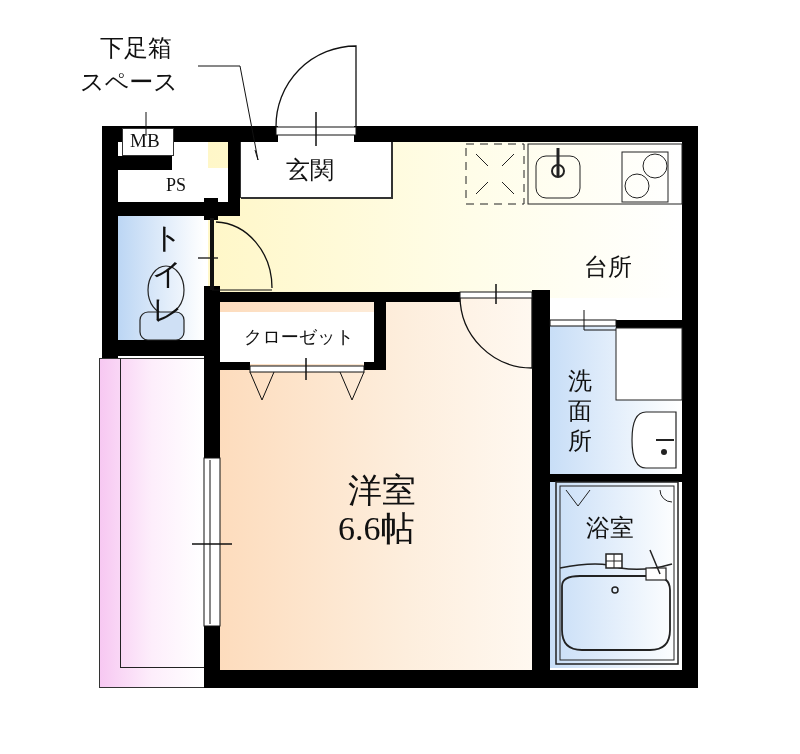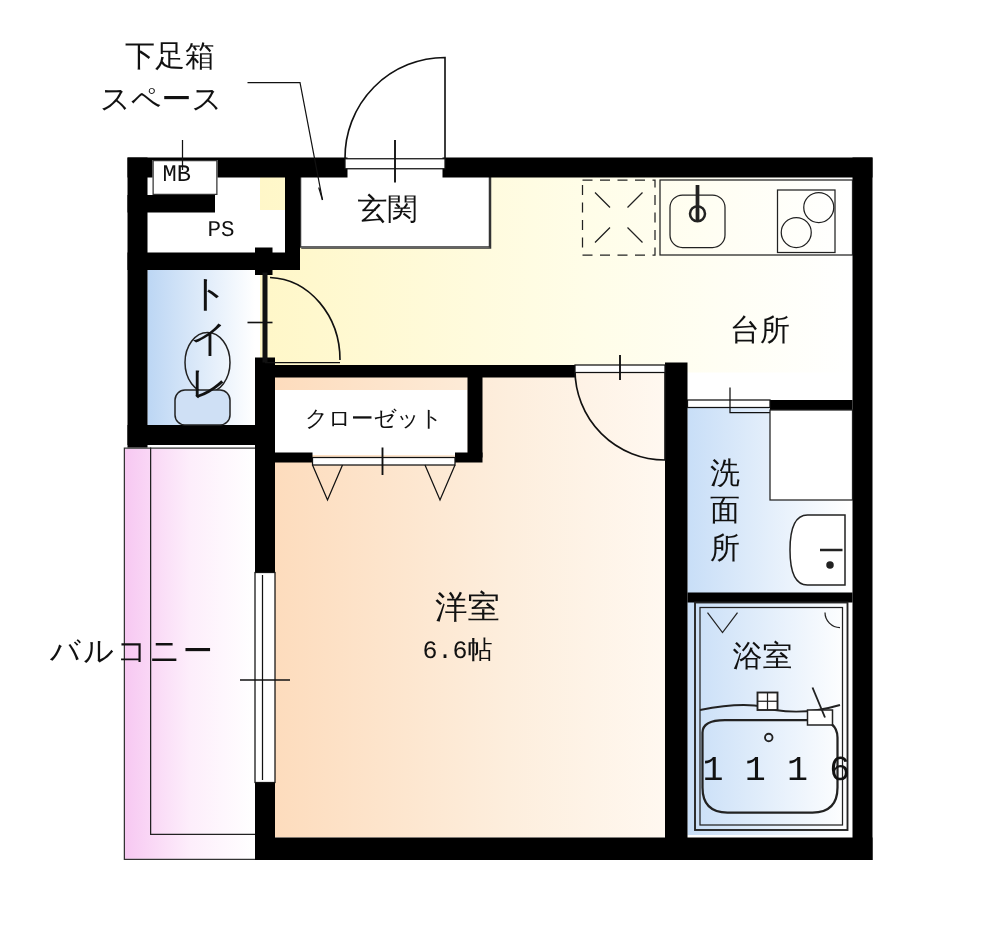--- a/index.html
+++ b/index.html
@@ -1,20 +1,20 @@
 <!DOCTYPE html>
 <html><head>
 <meta charset="utf-8">
 <style>
   * { box-sizing: border-box; margin: 0; padding: 0; }
   html, body { width: 800px; height: 754px; background: #ffffff; overflow: hidden; }
   body { position: relative; font-family: "DejaVu Sans", sans-serif; color: #111; }
   .abs { position: absolute; }
   .wall { position: absolute; background: #000; }
-  .label { position: absolute; font-family: Liberation Mono, monospace; color: #111; white-space: nowrap; line-height: 1; }
+  .label { position: absolute; font-family: Liberation Serif, serif; color: #111; white-space: nowrap; line-height: 1; }
   .room { position: absolute; }
   .outline { position: absolute; border: 1.5px solid #222; }
   svg { position: absolute; overflow: visible; }
 </style>
 </head>
 <body>
 
 <div class="abs" style="left:0;top:0;width:800px;height:754px;">
 
   <div class="room" style="left:208px;top:140px;width:474px;height:158px;background:linear-gradient(90deg,#fff7c8 0%,#fffde8 55%,#ffffff 100%);"></div>
@@ -115,20 +115,18 @@
   </svg>
 
   <div class="label" style="left:100px;top:36px;font-size:24px;">下足箱</div>
   <div class="label" style="left:80px;top:70px;font-size:24px;">スペース</div>
   <div class="label" style="left:130px;top:131px;font-size:19px;">MB</div>
   <div class="label" style="left:166px;top:176px;font-size:18px;">PS</div>
   <div class="label" style="left:286px;top:158px;font-size:24px;text-align:right;">玄関</div>
   <div class="label" style="left:584px;top:214px;font-size:24px;margin-top:41px;">台所</div>
   <div class="label" style="left:152px;top:220px;width:26px;font-size:30px;white-space:normal;word-break:break-all;line-height:1.2;">トイレ</div>
   <div class="label" style="left:244px;top:328px;font-size:18px;">クローゼット</div>
-  <div class="label" style="left:348px;top:474px;font-size:26px;">洋室</div>
-  <div class="label" style="left:338px;top:512px;font-size:20px;">6.6帖</div>
+  <div class="label" style="left:348px;top:474px;font-size:34px;">洋室</div>
+  <div class="label" style="left:338px;top:512px;font-size:34px;">6.6帖</div>
   <div class="label" style="left:568px;top:366px;width:26px;font-size:24px;white-space:normal;word-break:break-all;line-height:1.25;">洗面所</div>
   <div class="label" style="left:586px;top:516px;font-size:24px;">浴室</div>
-  <div class="label" style="left:562px;top:604px;font-size:28px;letter-spacing:17px;">1116</div>
-  <div class="label" style="left:40px;top:512px;font-size:24px;letter-spacing:2px;">バルコニー</div>
 
 </div>
 
 </body></html>

